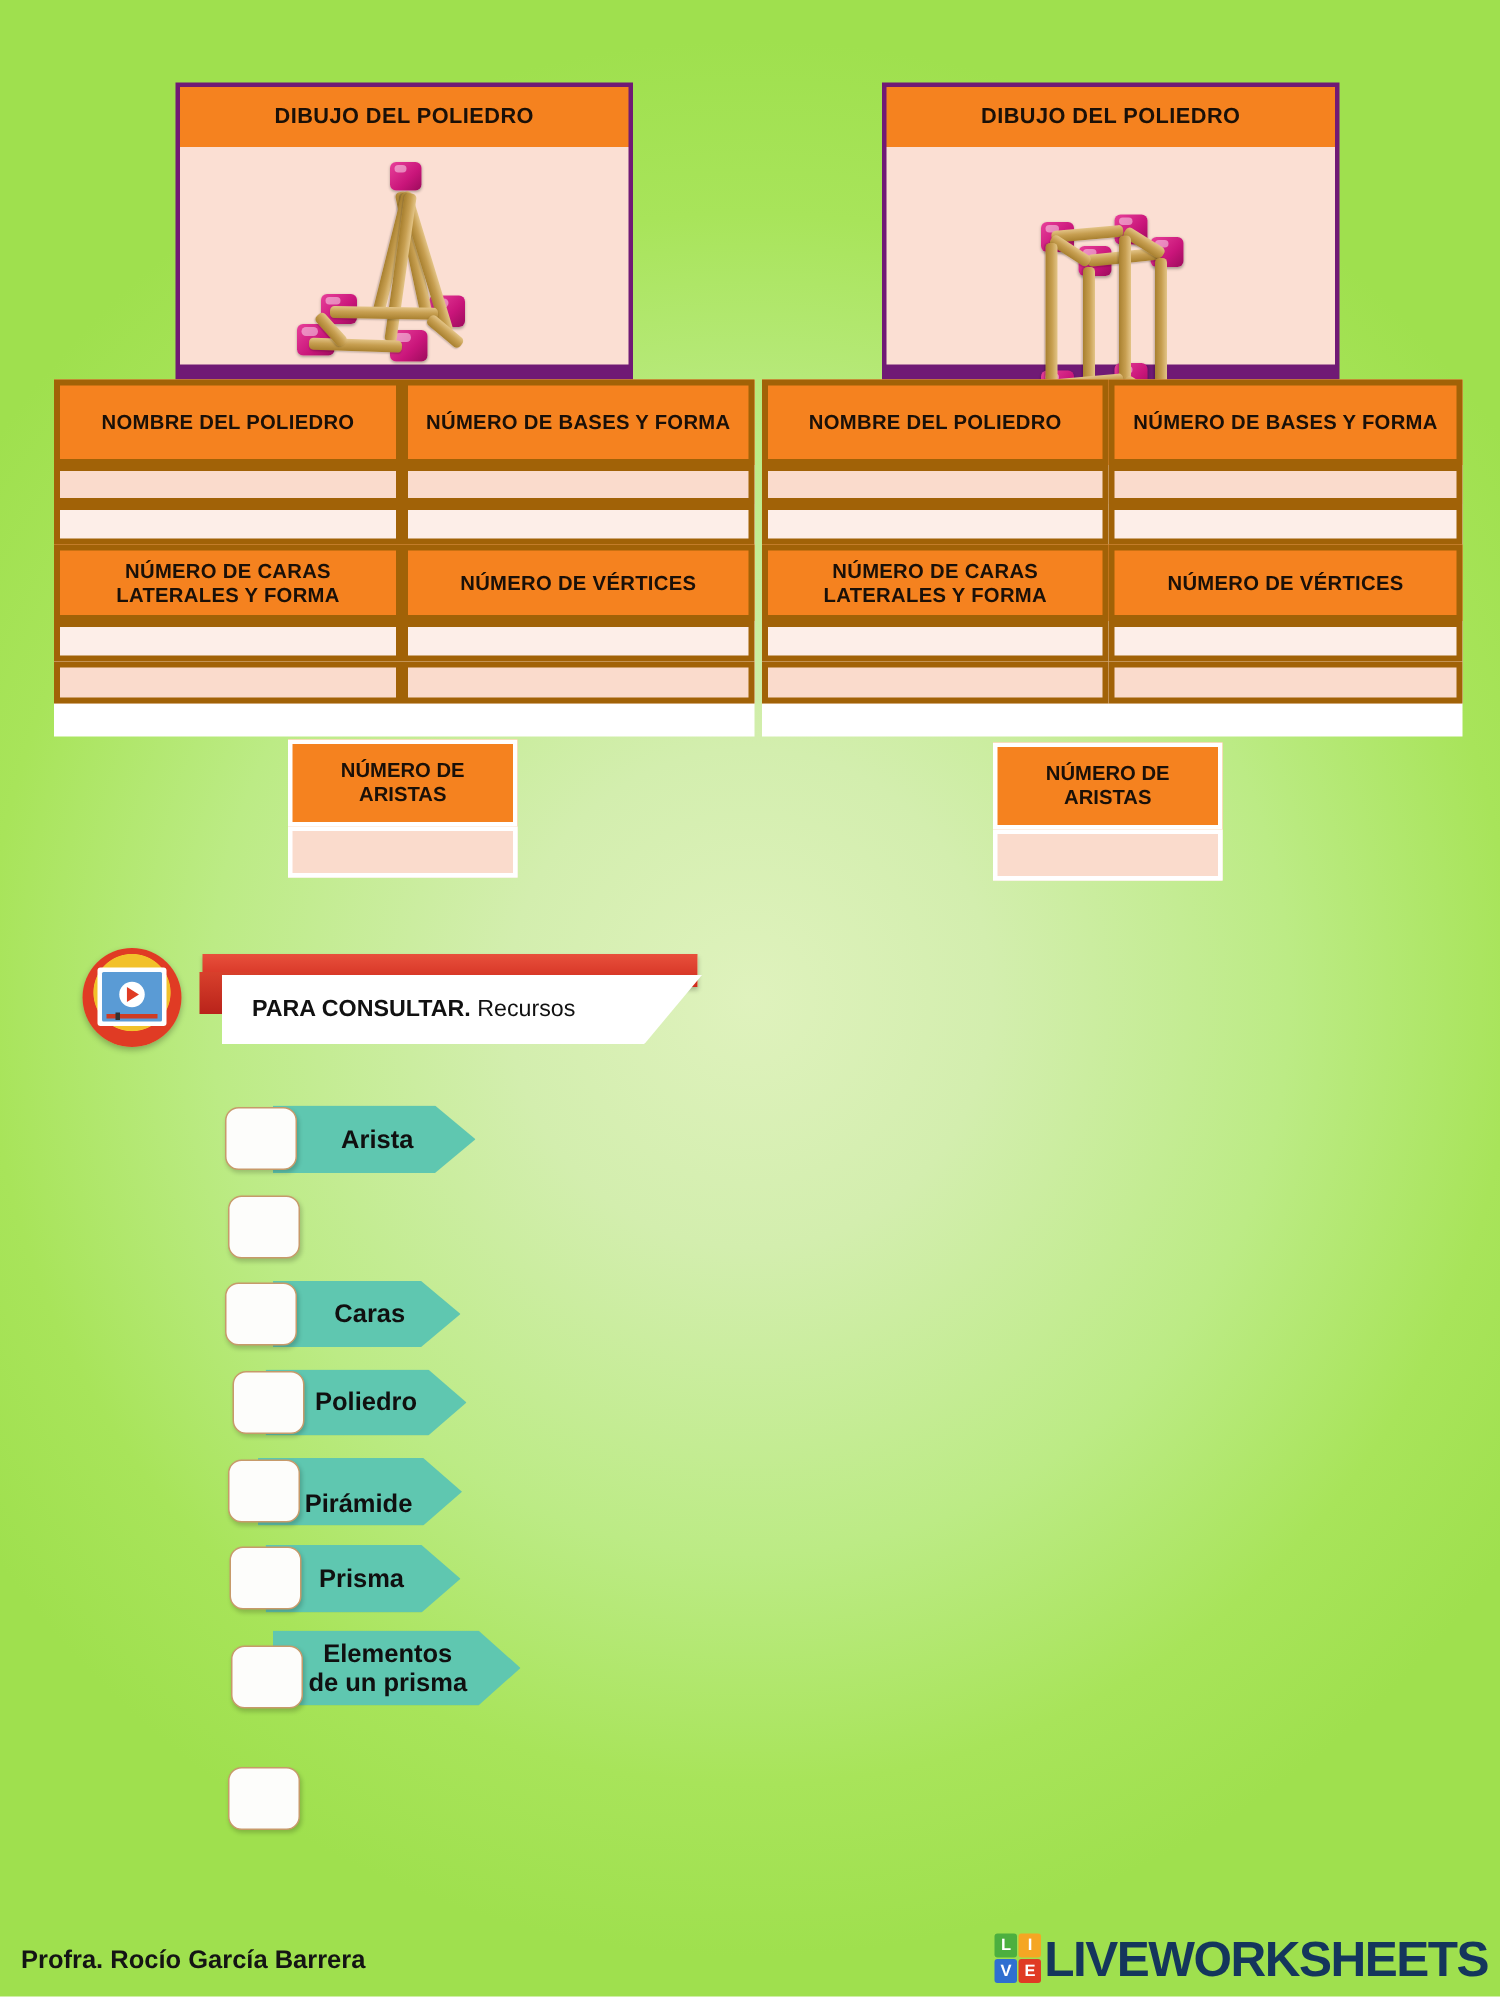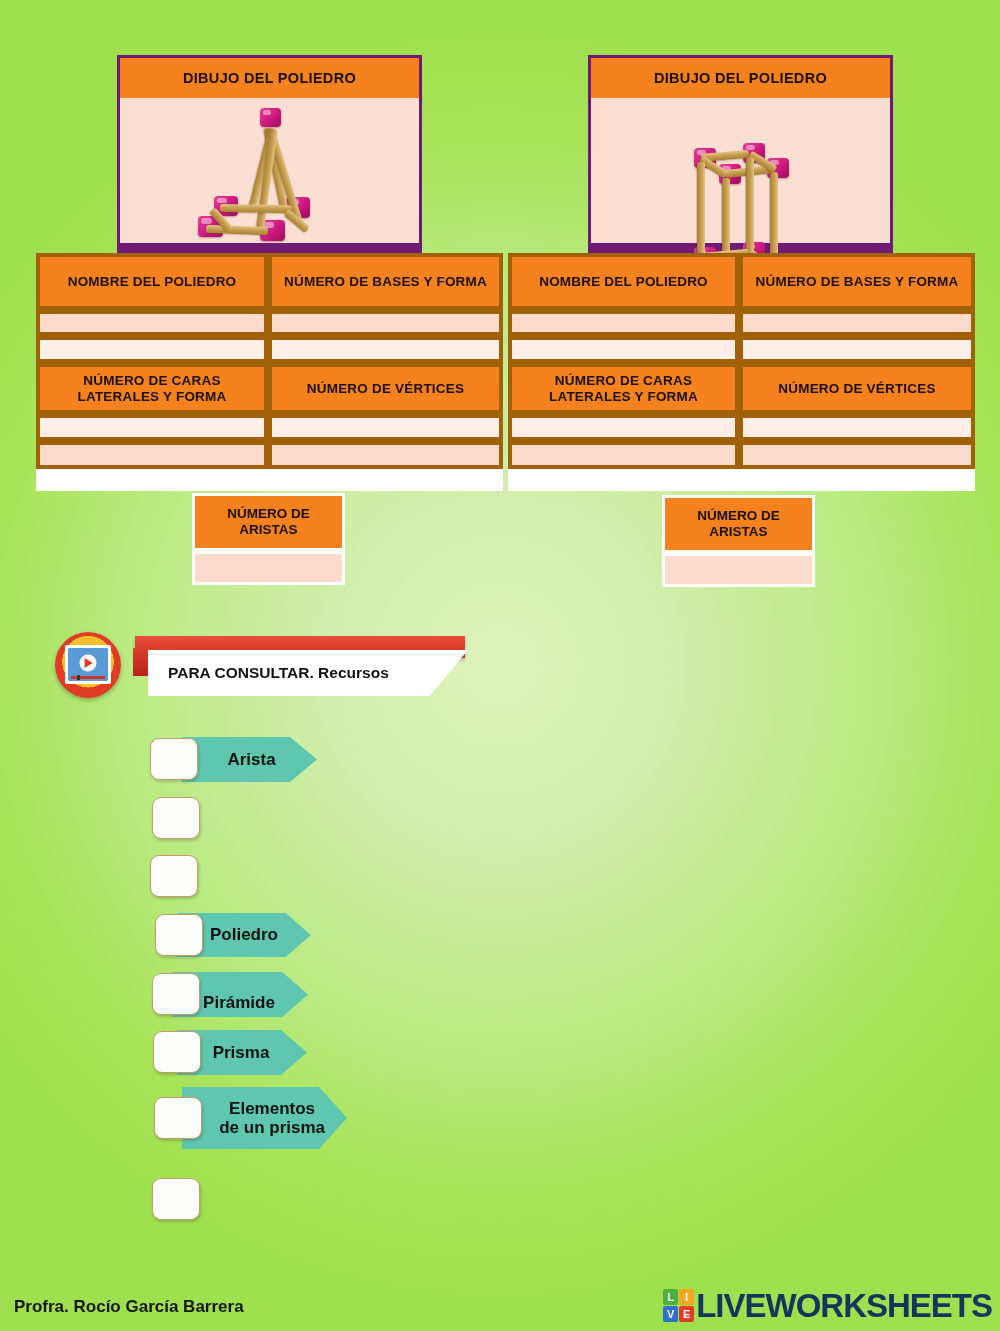--- a/index.html
+++ b/index.html
@@ -52,21 +52,21 @@
   }
   .banner-white{
     position:absolute;left:93px;top:24px;width:320px;height:46px;
     background:#ffffff;
     clip-path:polygon(0 0, 100% 0, 88% 100%, 0 100%);
     box-shadow:2px 3px 4px rgba(0,0,0,.22);
     display:flex;align-items:center;
   }
   .banner-txt{padding-left:20px;font-size:15.5px;color:#111;white-space:nowrap;}
   .banner-txt b{font-weight:bold;}
-  .banner-txt span{font-weight:bold;}
+  .banner-txt span{font-weight:normal;}
 
   .vid-badge{position:absolute;left:0;top:6px;width:66px;height:66px;}
   .vid-ring{position:absolute;inset:0;border-radius:50%;background:radial-gradient(circle at 50% 45%, #f2c12a 0 52%, #e03b24 53% 100%);box-shadow:0 2px 4px rgba(0,0,0,.28);}
   .vid-screen{position:absolute;left:10px;top:13px;width:46px;height:39px;background:#ffffff;border-radius:2px;box-sizing:border-box;padding:3px;}
   .vid-inner{width:100%;height:100%;background:#5a9bd5;position:relative;border-radius:1px;}
   .vid-circ{position:absolute;left:50%;top:46%;transform:translate(-50%,-50%);width:17px;height:17px;border-radius:50%;background:#fff;}
   .vid-play{position:absolute;left:50%;top:46%;transform:translate(-42%,-50%);width:0;height:0;border-left:8px solid #e03b24;border-top:5px solid transparent;border-bottom:5px solid transparent;}
   .vid-bar{position:absolute;left:3px;right:3px;bottom:2px;height:3px;background:#cf3b22;}
   .vid-bar::after{content:"";position:absolute;left:18%;top:-1px;width:3px;height:5px;background:#333;}
 
@@ -248,20 +248,23 @@
       <span class="lbl">Arista</span>
     </div>
     <div class="inputbox" style="top:24px;"></div>
   </div>
 
   <div class="warp" style="left:2px;top:59px;width:200px;height:50px;">
     <div class="inputbox" style="top:24px;"></div>
   </div>
 
   <div class="warp" style="left:0;top:117px;width:200px;height:50px;">
+    <div class="arrow" style="width:125px;height:44px;top:2px;clip-path:polygon(0 0, 79% 0, 100% 50%, 79% 100%, 0 100%);">
+      <span class="lbl">Caras</span>
+    </div>
     <div class="inputbox" style="top:24px;"></div>
   </div>
 
   <div class="warp" style="left:5px;top:176px;width:200px;height:50px;">
     <div class="arrow" style="left:22px;width:134px;height:44px;top:2px;clip-path:polygon(0 0, 81% 0, 100% 50%, 81% 100%, 0 100%);">
       <span class="lbl" style="padding-left:16px;padding-right:16px;">Poliedro</span>
     </div>
     <div class="inputbox" style="top:24px;"></div>
   </div>
 
@@ -273,21 +276,21 @@
   </div>
 
   <div class="warp" style="left:3px;top:293px;width:200px;height:50px;">
     <div class="arrow" style="left:24px;width:130px;height:45px;top:2px;clip-path:polygon(0 0, 80% 0, 100% 50%, 80% 100%, 0 100%);">
       <span class="lbl" style="padding-left:16px;padding-right:18px;">Prisma</span>
     </div>
     <div class="inputbox" style="top:24px;"></div>
   </div>
 
   <div class="warp" style="left:4px;top:350px;width:220px;height:66px;">
-    <div class="arrow" style="left:28px;width:165px;height:62px;top:2px;clip-path:polygon(0 0, 83% 0, 100% 50%, 83% 100%, 0 100%);justify-content:flex-end;">
+    <div class="arrow" style="left:28px;width:165px;height:50px;top:2px;clip-path:polygon(0 0, 83% 0, 100% 50%, 83% 100%, 0 100%);">
       <span class="lbl" style="padding-left:10px;padding-right:22px;">Elementos
 de un prisma</span>
     </div>
     <div class="inputbox" style="top:33px;"></div>
   </div>
 
   <div class="warp" style="left:2px;top:440px;width:200px;height:50px;">
     <div class="inputbox" style="top:24px;"></div>
   </div>
 

